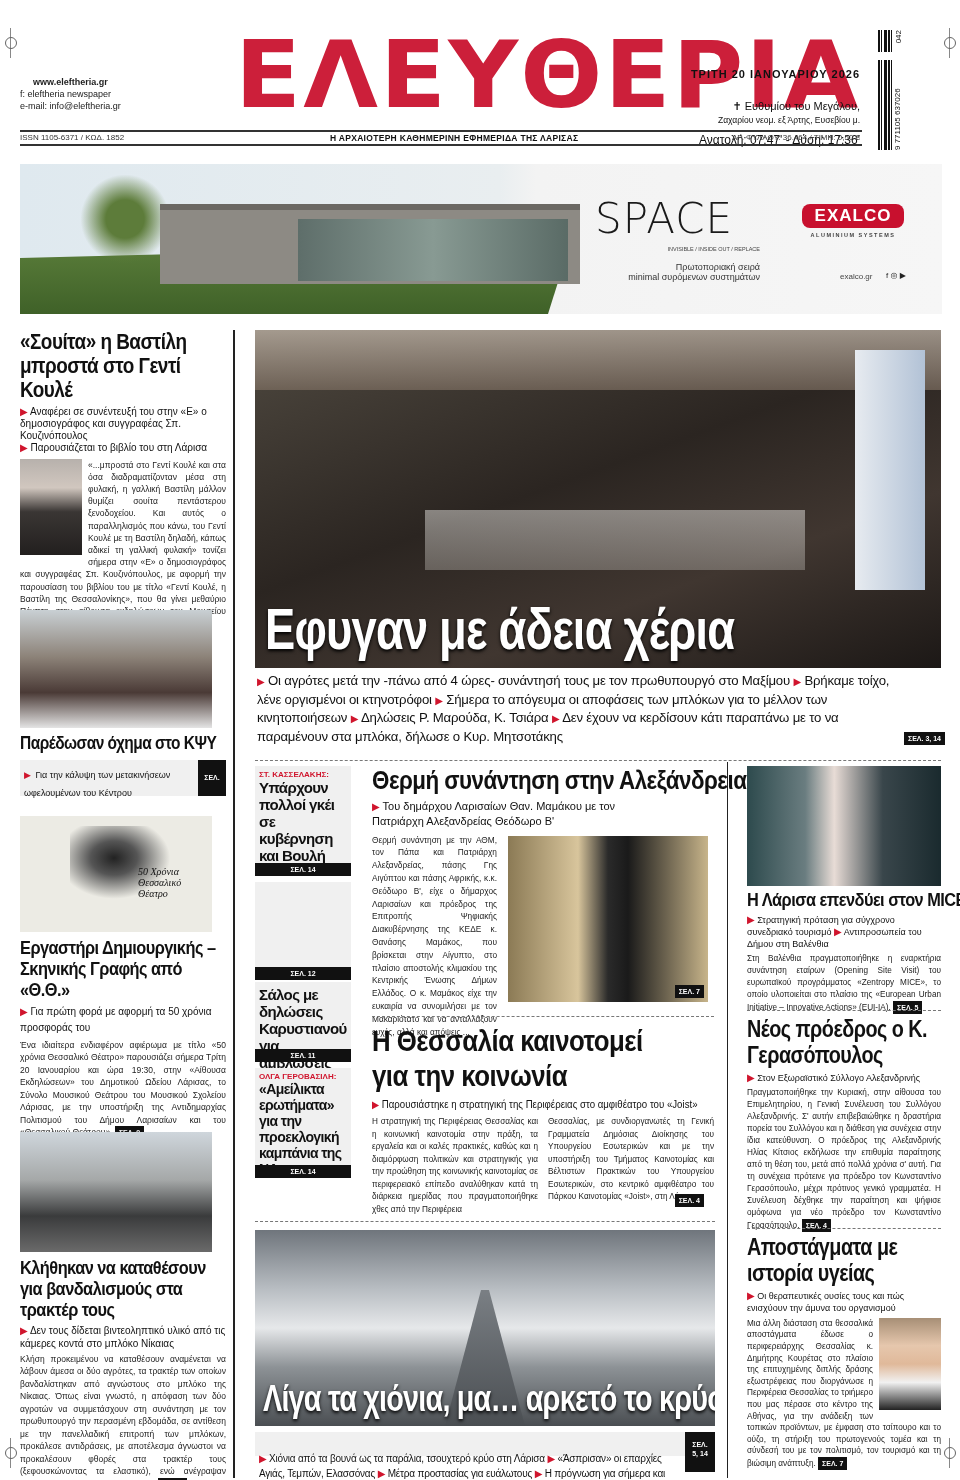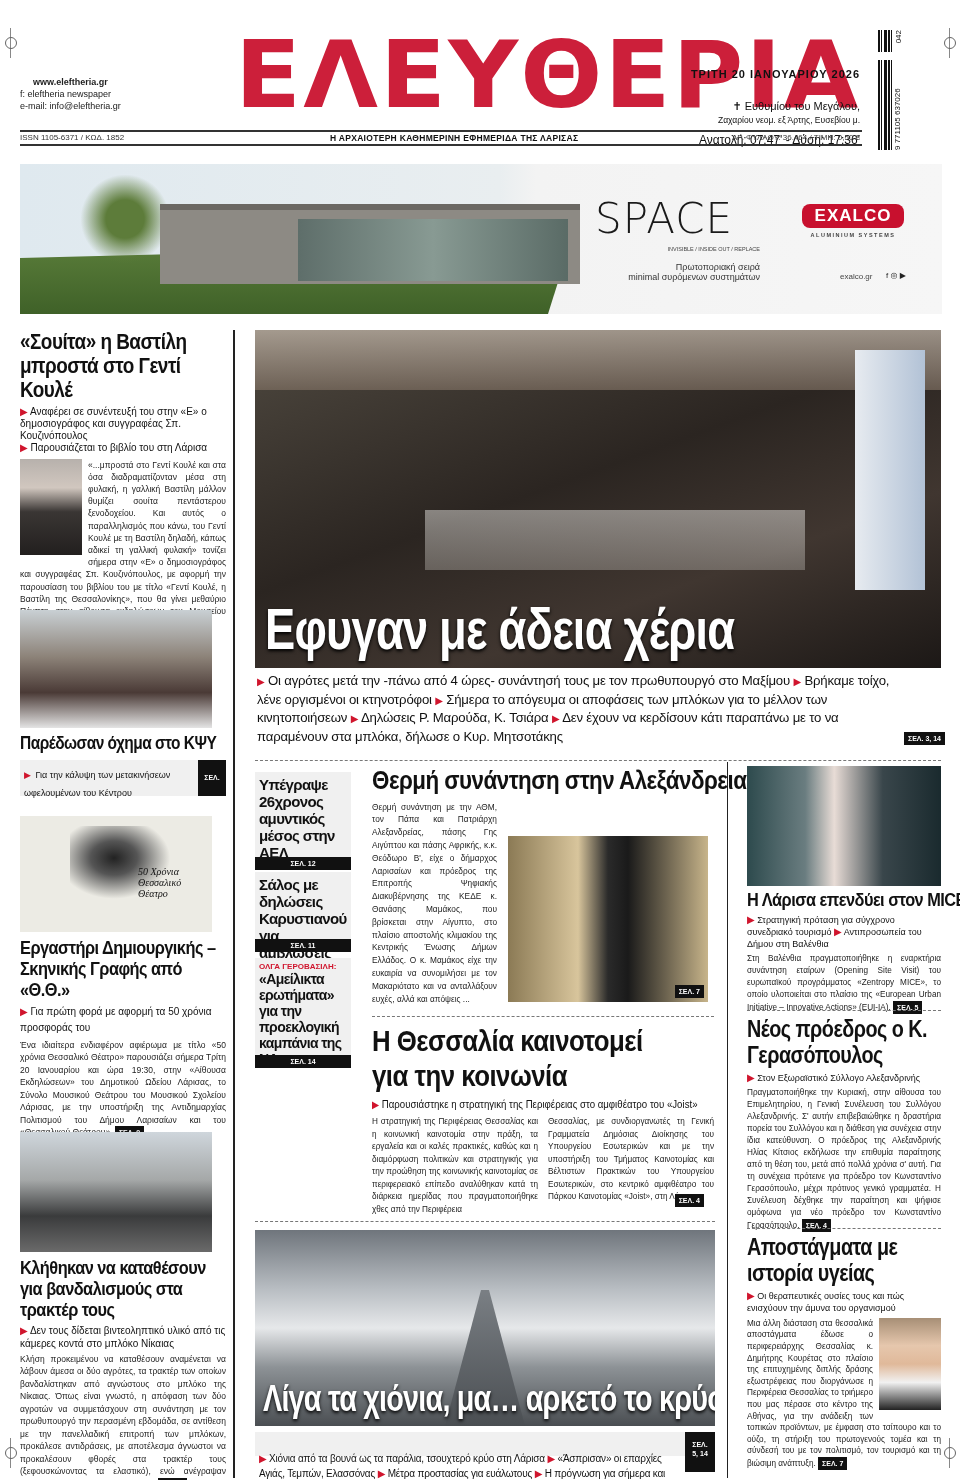--- a/index.html
+++ b/index.html
@@ -145,37 +145,44 @@
     <span class="tri">▶</span> <span>Βρήκαμε τοίχο, λένε οργισμένοι οι κτηνοτρόφοι</span>
     <span class="tri">▶</span> <span>Σήμερα το απόγευμα οι αποφάσεις των μπλόκων για το μέλλον των κινητοποιήσεων</span>
     <span class="tri">▶</span> <span>Δηλώσεις Ρ. Μαρούδα, Κ. Τσιάρα</span>
     <span class="tri">▶</span> <span>Δεν έχουν να κερδίσουν κάτι παραπάνω με το να παραμένουν στα μπλόκα, δήλωσε ο Κυρ. Μητσοτάκης</span>
   </div>
   <span class="abs pg" style="left:904px;top:732px;">ΣΕΛ. 3, 14</span>
 </article>
 <div class="dash" style="left:255px;top:760px;width:686px;"></div>
 
 <div class="abs" style="left:255px;top:766px;width:96px;">
+  <div class="gray-box" style="padding:4px 4px 0 4px;height:110px;position:relative;">
+    <div class="kicker" style="font-size:8px;">ΣΤ. ΚΑΣΣΕΛΑΚΗΣ:</div>
+    <div class="hl" style="font-size:15px;line-height:17px;">Υπάρχουν πολλοί γκέι σε κυβέρνηση και Βουλή</div>
+    <div class="pg" style="position:absolute;left:0;bottom:0;width:96px;text-align:center;">ΣΕΛ. 14</div>
+  </div>
   <div class="gray-box" style="margin-top:6px;padding:4px 4px 0 4px;height:98px;position:relative;">
-    <div class="hl" style="font-size:15px;line-height:17px;">Υπέγραψε 26χρονος αμυντικός μέσος στην ΑΕΛ</div>
     <div class="pg" style="position:absolute;left:0;bottom:0;width:96px;text-align:center;">ΣΕΛ. 12</div>
   </div>
   <div class="gray-box" style="margin-top:2px;padding:4px 4px 0 4px;height:80px;position:relative;">
     <div class="hl" style="font-size:15px;line-height:17px;">Σάλος με δηλώσεις Καρυστιανού για αμβλώσεις</div>
     <div class="pg" style="position:absolute;left:0;bottom:0;width:96px;text-align:center;">ΣΕΛ. 11</div>
   </div>
   <div class="gray-box" style="margin-top:6px;padding:4px 4px 3px 4px;height:110px;position:relative;">
     <div class="kicker" style="font-size:8px;">ΟΛΓΑ ΓΕΡΟΒΑΣΙΛΗ:</div>
     <div class="hl" style="font-size:14px;line-height:16px;">«Αμείλικτα ερωτήματα» για την προεκλογική καμπάνια της ΝΔ</div>
     <div class="pg" style="position:absolute;left:0;bottom:0;width:96px;text-align:center;">ΣΕΛ. 14</div>
   </div>
 </div>
 
 <article class="abs" style="left:372px;top:766px;width:342px;">
   <h2 class="hl condensed" style="font-size:26px;">Θερμή συνάντηση στην Αλεξάνδρεια</h2>
+  <div class="deck" style="margin-top:4px;width:260px;">
+    <span class="tri">▶</span> <span>Του δημάρχου Λαρισαίων Θαν. Μαμάκου με τον Πατριάρχη Αλεξανδρείας Θεόδωρο Β'</span>
+  </div>
   <p class="body" style="margin-top:6px;width:125px;font-size:8.3px;line-height:12.8px;">Θερμή συνάντηση με την ΑΘΜ, τον Πάπα και Πατριάρχη Αλεξανδρείας, πάσης Γης Αιγύπτου και πάσης Αφρικής, κ.κ. Θεόδωρο Β', είχε ο δήμαρχος Λαρισαίων και πρόεδρος της Επιτροπής Ψηφιακής Διακυβέρνησης της ΚΕΔΕ κ. Θανάσης Μαμάκος, που βρίσκεται στην Αίγυπτο, στο πλαίσιο αποστολής κλιμακίου της Κεντρικής Ένωσης Δήμων Ελλάδος. Ο κ. Μαμάκος είχε την ευκαιρία να συνομιλήσει με τον Μακαριότατο και να ανταλλάξουν ευχές, αλλά και απόψεις ...</p>
 </article>
 <div class="photo" style="left:508px;top:836px;width:200px;height:166px;background:linear-gradient(90deg,#8b7a55 0%,#d8c59c 35%,#2a2a2a 50%,#1a1a1a 60%,#c7b48a 100%);">
   <span class="abs pg" style="right:4px;bottom:4px;">ΣΕΛ. 7</span>
 </div>
 <div class="dash" style="left:372px;top:1016px;width:342px;"></div>
 
 <article class="abs" style="left:372px;top:1024px;width:342px;">
   <h2 class="hl condensed" style="font-size:30px;white-space:normal;width:330px;line-height:1.15;">Η Θεσσαλία καινοτομεί για την κοινωνία</h2>
   <div class="deck" style="margin-top:4px;font-size:10.5px;white-space:nowrap;transform:scaleX(0.92);transform-origin:left;">

